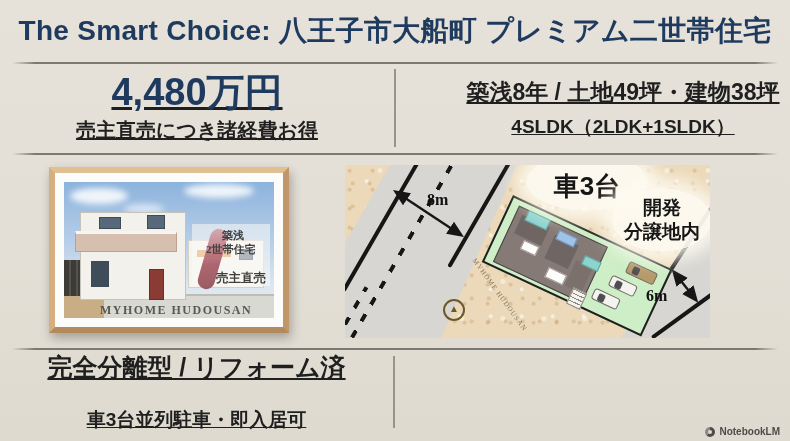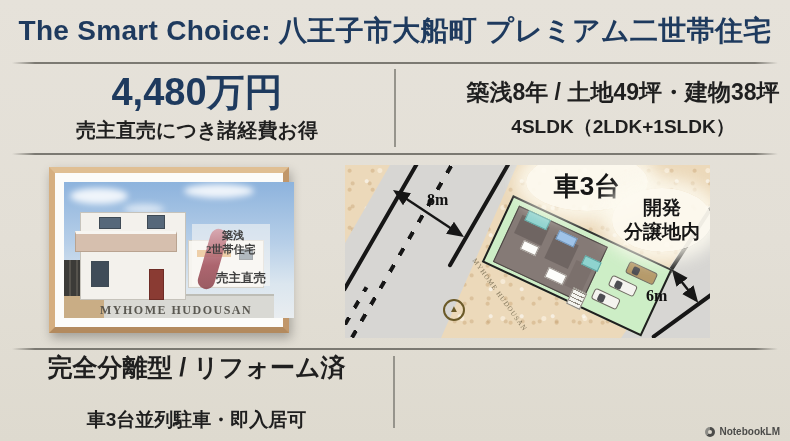--- a/index.html
+++ b/index.html
@@ -12,39 +12,39 @@
   .header{position:absolute;top:0;left:0;width:790px;height:62px;display:flex;align-items:center;justify-content:center;}
   .title{font-size:28px;font-weight:bold;color:#1e3a5e;letter-spacing:.3px;white-space:nowrap;}
   
   .hdiv{position:absolute;left:12px;width:766px;height:2px;
     background:linear-gradient(90deg,rgba(110,108,100,0),rgba(105,103,96,.85) 3%,rgba(105,103,96,.85) 97%,rgba(110,108,100,0));}
   .hdiv.d1{top:62px}.hdiv.d2{top:153px}.hdiv.d3{top:348px}
   .vdiv{position:absolute;width:2px;background:#96948c;}
   .vdiv.v1{left:394px;top:69px;height:78px;}
   .vdiv.v2{left:393px;top:356px;height:72px;}
   
-  .cell{position:absolute;display:flex;flex-direction:column;align-items:center;justify-content:center;}
+  .cell{position:absolute;display:flex;flex-direction:column;align-items:center;justify-content:center;text-decoration:underline;}
   .cell.tl{left:0;top:64px;width:394px;height:88px;}
   .cell.tr{left:396px;top:64px;width:394px;height:88px;padding-left:30px;}
   .cell.bl{left:0;top:351px;width:393px;height:82px;}
   .cell.br{left:395px;top:351px;width:395px;height:82px;}
   .price{font-size:38px;font-weight:bold;color:#1e3a5e;line-height:1.1;}
   .price-note{font-size:20px;font-weight:bold;margin-top:3px;}
   .spec-head{font-size:23px;font-weight:bold;}
   .spec-sub{font-size:19px;font-weight:600;margin-top:6px;}
   .feat-head{font-size:25px;font-weight:bold;}
   .feat-sub{font-size:19px;font-weight:600;margin-top:23px;}
   .feat-head2{font-size:23px;font-weight:bold;}
   .feat-sub2{font-size:18.5px;font-weight:600;margin-top:6px;}
   
   .frame{position:absolute;left:49px;top:167px;width:240px;height:166px;box-sizing:border-box;
     border:6px solid #d3ab7d;border-color:#e0bf93 #c1976a #b38a5e #d6af80;background:#fcfcfa;padding:9px;
     box-shadow:2px 5px 10px rgba(0,0,0,.28);}
   .photo{position:relative;width:210px;height:136px;overflow:hidden;
-    background:linear-gradient(180deg,#8db3dd 0%,#b7cfe8 45%,#dbe6ef 75%,#e9edf0 100%);padding-left:20px;}
+    background:linear-gradient(180deg,#8db3dd 0%,#b7cfe8 45%,#dbe6ef 75%,#e9edf0 100%);}
   .cloud{position:absolute;background:rgba(255,255,255,.85);border-radius:50%;filter:blur(3px);}
   .c1{left:6px;top:6px;width:58px;height:16px;}
   .c2{left:120px;top:2px;width:70px;height:14px;}
   .c3{left:60px;top:22px;width:40px;height:10px;opacity:.7;}
   .dirt{position:absolute;left:0;bottom:0;width:72px;height:26px;background:#c9ad85;}
   .driveway{position:absolute;left:40px;bottom:0;width:170px;height:22px;background:#d9d9d4;border-top:2px solid #bdbdb6;}
   .fence{position:absolute;left:0;top:78px;width:30px;height:36px;
     background:repeating-linear-gradient(90deg,#3c3b38 0 5px,#56534d 5px 7px);}
   .house-main{position:absolute;left:16px;top:30px;width:104px;height:86px;background:#f3f1ec;border:1px solid #c6c3bb;}
   .balcony{position:absolute;left:-6px;top:18px;width:100px;height:17px;background:#d6bfae;border:1px solid #b9a390;border-top:3px solid #f7f5f1;}

